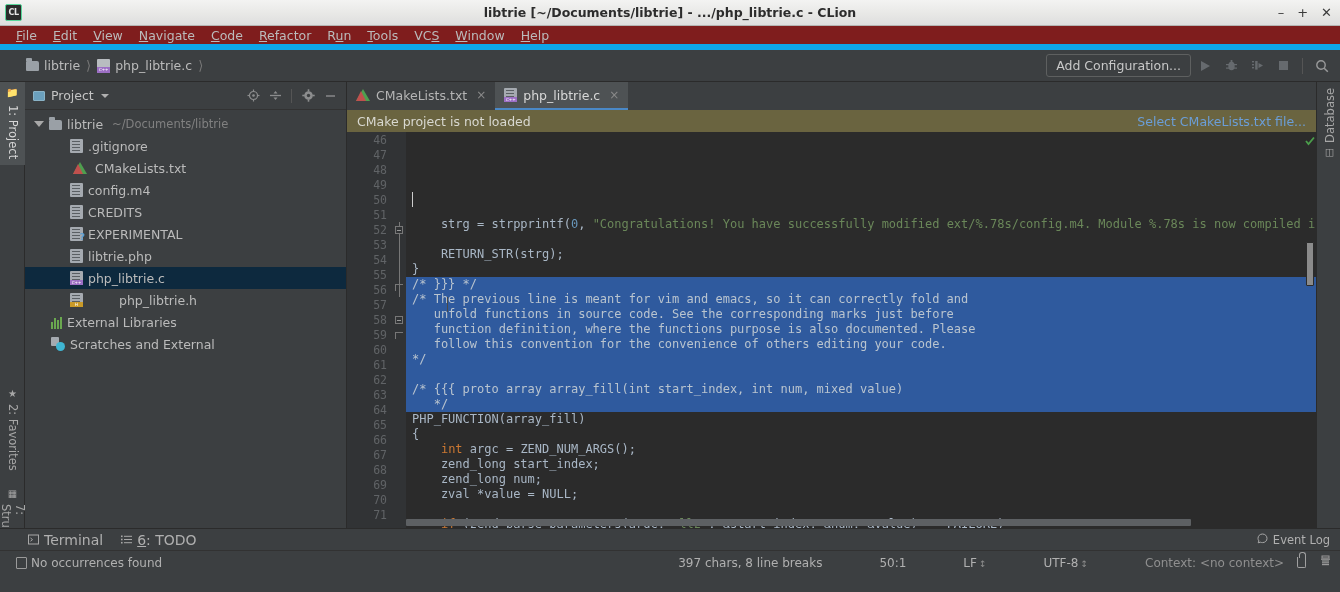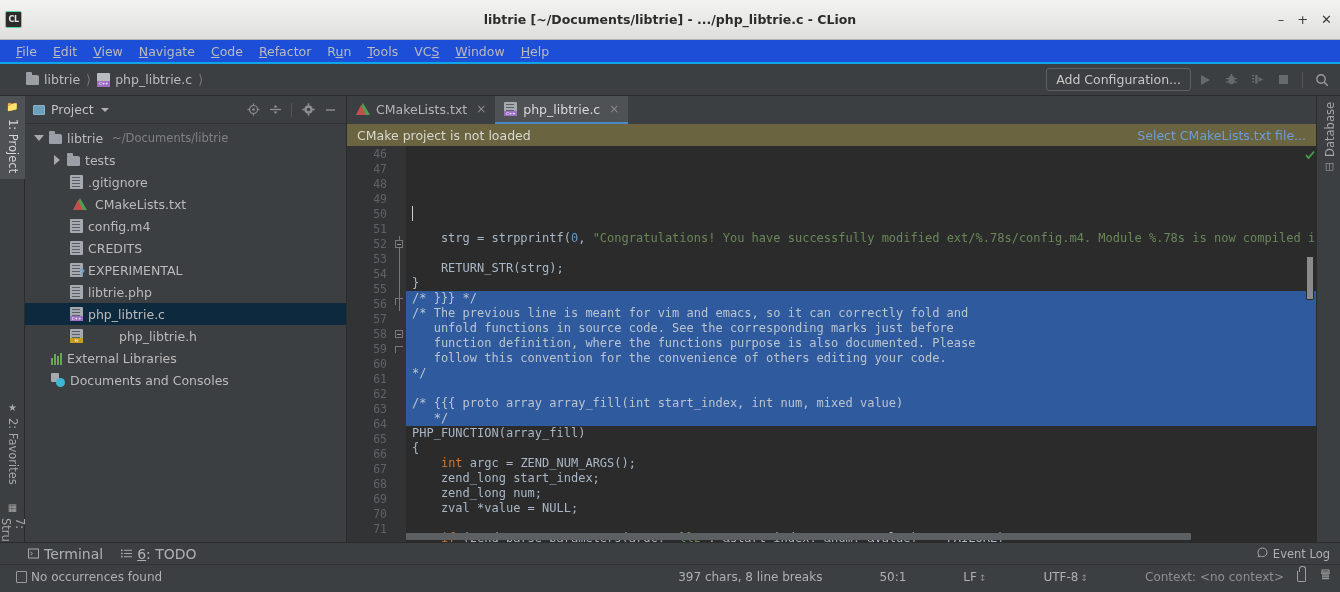--- a/index.html
+++ b/index.html
@@ -7,21 +7,21 @@
     margin: 0; padding: 0;
     width: 1340px; height: 592px;
     overflow: hidden;
     font-family: "DejaVu Sans", sans-serif;
     background: #3c3f41;
   }
   body { position: relative; }
 
   
   #titlebar {
-    height: 40px; width: 100%;
+    height: 26px; width: 100%;
     background: linear-gradient(to bottom, #f3f3f2 0%, #e8e8e6 55%, #dedede 100%);
     border-bottom: 1px solid #b4b4b2;
     display: flex; align-items: center;
     position: relative;
   }
   #app-icon {
     width: 17px; height: 17px; margin-left: 5px;
     background: #2b2b2b; border: 1.5px solid #59d69a;
     border-radius: 2px;
     display: flex; align-items: center; justify-content: center;
@@ -34,23 +34,23 @@
     font-family: "DejaVu Sans", sans-serif;
   }
   #wincontrols {
     position: absolute; right: 8px; display: flex; gap: 13px;
     font-size: 13px; color: #3a3a3a; align-items: center;
   }
   #wincontrols span { cursor: pointer; line-height: 1; }
 
   
   #menubar {
-    height: 24px; background: #1d4ed8;
+    height: 24px; background: #7f1d1d;
     display: flex; align-items: center; padding-left: 8px;
-    border-bottom: 2px solid #0ea5e9;
+    border-bottom: 6px solid #0ea5e9;
   }
   .menu-item {
     padding: 2px 8px; font-size: 12.5px; color: #bbbbbb;
     font-family: "DejaVu Sans", sans-serif; cursor: default;
   }
   .menu-item u { text-decoration: underline; }
 
   
   #navbar {
     height: 32px; background: #3c3f41;
@@ -380,27 +380,20 @@
 
       <div class="trow" style="padding-left:8px;">
         <span class="tw">
             <span class="arrow-d"></span>
           </span>
         <span class="folder-ic" style="margin-top:2px;"></span>
         <span>libtrie</span>
         <span class="t-path">~/Documents/libtrie</span>
       </div>
 
-      <div class="trow" style="padding-left:26px;">
-        <span class="tw">
-            <span class="arrow-r"></span>
-          </span>
-        <span class="folder-ic" style="margin-top:2px;"></span>
-        <span>tests</span>
-      </div>
 
       <div class="trow" style="padding-left:45px;">
         <span class="ic ic-doc"></span>
         <span>.gitignore</span>
       </div>
 
       <div class="trow" style="padding-left:45px;">
         <span class="ic-cmake" style="margin-left:3px;margin-right:3px;"></span>
         <span>CMakeLists.txt</span>
       </div>
@@ -441,21 +434,21 @@
           <i style="height:7px"></i>
             <i style="height:11px"></i>
             <i style="height:9px"></i>
             <i style="height:12px"></i>
         </span>
         <span>External Libraries</span>
       </div>
 
       <div class="trow" style="padding-left:26px;">
         <span class="ic-scr"></span>
-        <span>Documents and Consoles</span>
+        <span>Scratches and External</span>
       </div>
     </div>
   </div>
 
   <div id="editor-area">
     <div id="tabs">
       <div class="etab">
         <span class="ic-cmake"></span>
         <span>CMakeLists.txt</span>
         <span class="x">×</span>

